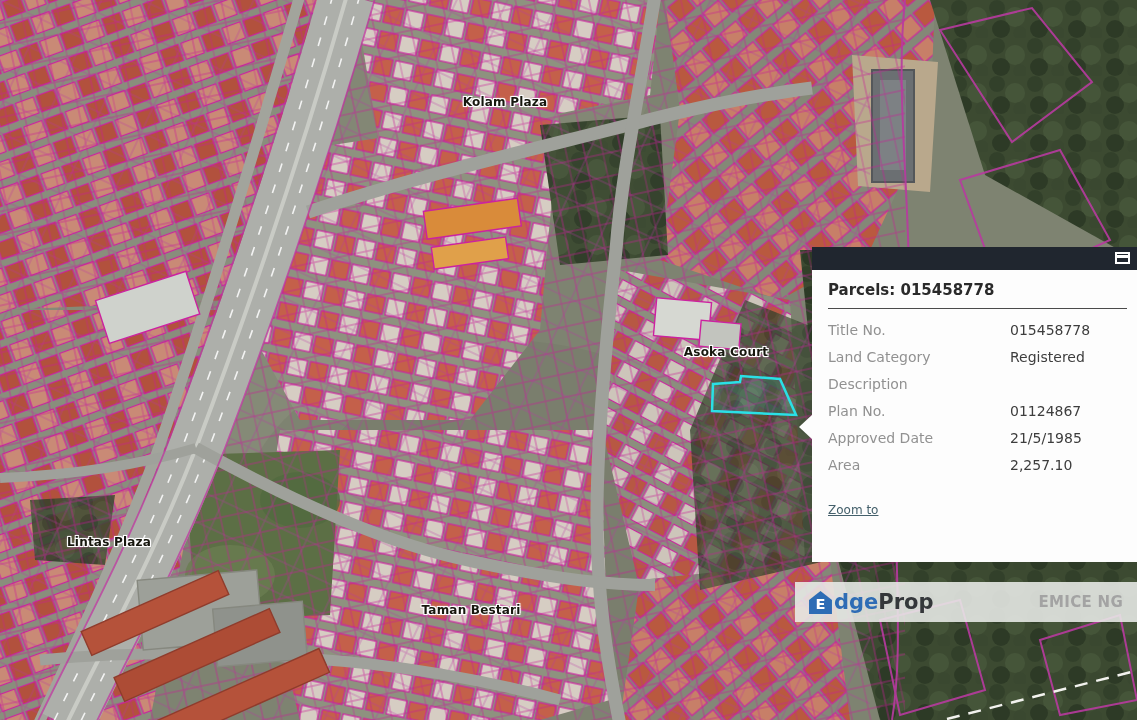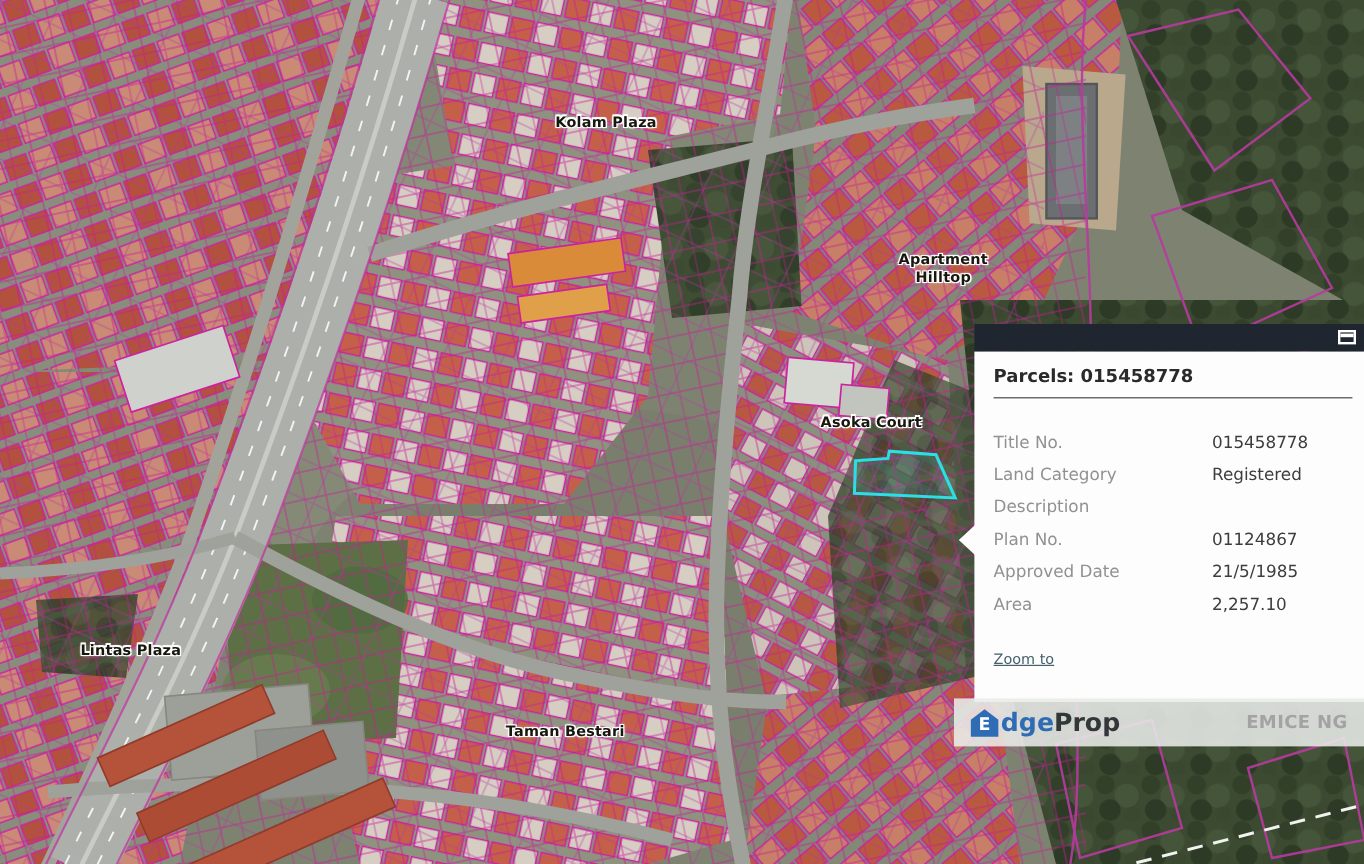--- a/index.html
+++ b/index.html
@@ -11,30 +11,30 @@
   .map-label{
     position:absolute;transform:translate(-50%,-50%);
     font-size:12px;font-weight:bold;color:#17170e;letter-spacing:.2px;
     white-space:pre-line;text-align:center;line-height:1.25;
     text-shadow:-1px -1px 0 #fff,1px -1px 0 #fff,-1px 1px 0 #fff,1px 1px 0 #fff,
                  0 0 3px #fff,0 0 2px #fff;
     pointer-events:none;
   }
 
   
-  #parcel-panel{position:absolute;left:812px;top:270px;width:325px;}
+  #parcel-panel{position:absolute;left:812px;top:247px;width:325px;}
   .panel-header{position:relative;height:23px;background:#20262f;}
   .dock-btn{position:absolute;right:7px;top:5px;width:15px;height:12px;
             border:2px solid #fff;box-sizing:border-box;cursor:pointer;background:#20262f;}
   .dock-btn span{display:block;height:3px;background:#fff;margin-top:1px;}
   .panel-body{position:relative;background:#fdfdfd;height:292px;box-sizing:border-box;
               padding:11px 10px 12px 16px;color:#3c3c3c;}
   .panel-title{font-size:15px;font-weight:bold;color:#2a2a2a;
                padding-bottom:9px;border-bottom:1px solid#4a4a4a;margin-right:0;}
-  .field-rows{margin-top:24px;}
+  .field-rows{margin-top:8px;}
   .frow{display:flex;height:27px;line-height:27px;font-size:14px;}
   .flabel{width:182px;color:#919191;flex:none;}
   .fvalue{color:#3d3d3d;}
   .zoom-link{display:inline-block;margin-top:24px;font-size:12px;color:#44606b;
              text-decoration:underline;cursor:pointer;}
   .callout-arrow{position:absolute;left:-13px;top:144px;width:0;height:0;
                  border-top:13px solid transparent;border-bottom:13px solid transparent;
                  border-right:14px solid #fdfdfd;}
 
   
@@ -163,22 +163,20 @@
       <rect x="112" y="642" width="170" height="26" fill="#ad4c35" transform="rotate(-24 197 655)"></rect>
       <rect x="152" y="684" width="180" height="26" fill="#b5523a" transform="rotate(-24 242 697)"></rect>
     </g>
 
     <polygon points="713,384 740,382 741,376 780,379 796,415 712,411" fill="rgba(42,224,230,0.10)" stroke="#2ae0e6" stroke-width="2.5"></polygon>
 
     <path d="M947,719 L1135,671" stroke="#f2f2ee" stroke-width="2.5" stroke-dasharray="13 9" fill="none"></path>
   </svg>
 
   <div class="map-label" style="left:505px;top:102px">Kolam Plaza</div>
-  <div class="map-label" style="left:786px;top:224px">Apartment
-Hilltop</div>
   <div class="map-label" style="left:726px;top:352px">Asoka Court</div>
   <div class="map-label" style="left:109px;top:542px">Lintas Plaza</div>
   <div class="map-label" style="left:471px;top:610px">Taman Bestari</div>
 
   <div id="parcel-panel">
     <div class="panel-header">
       <div class="dock-btn" title="">
           <span></span>
         </div>
     </div>

